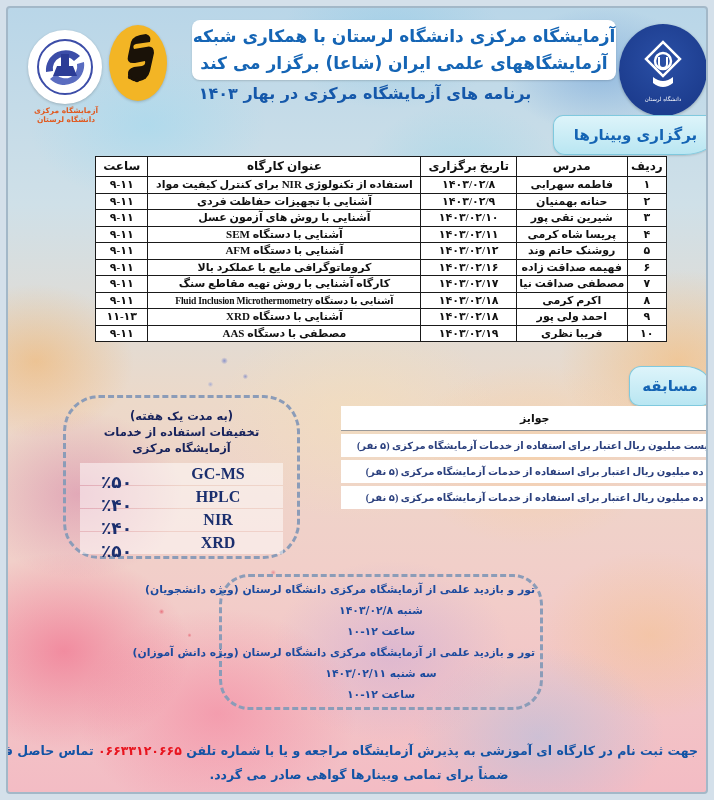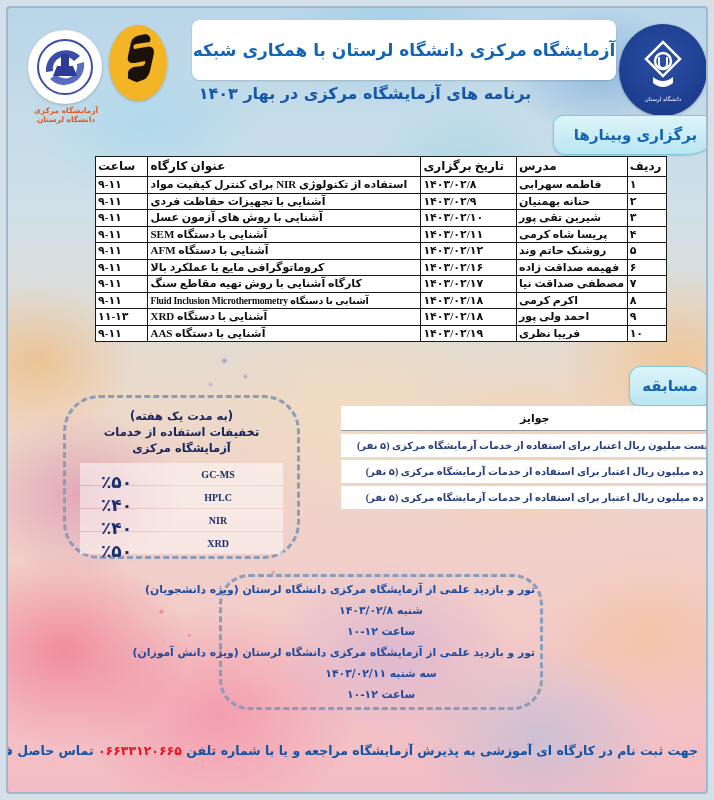--- a/index.html
+++ b/index.html
@@ -47,42 +47,42 @@
     display:flex;align-items:center;justify-content:center;box-shadow:0 1px 3px rgba(0,0,0,.2);}
   
   .tag{background:linear-gradient(180deg,#ddf4fa,#b9e6f2);border:1px solid #7fc9de;
     color:#1464b4;font-weight:bold;font-size:15px;display:flex;align-items:center;justify-content:center;
     border-radius:10px 10px 34px 12px / 10px 10px 22px 12px;box-shadow:0 1px 2px rgba(0,0,0,.15);}
   .tag-webinars{left:545px;top:107px;width:165px;height:40px;}
   .tag-comp{left:621px;top:358px;width:82px;height:40px;border-radius:12px 26px 10px 10px / 12px 20px 10px 10px;}
   
   table{border-collapse:collapse;}
   .tbl-web{left:87px;top:148px;width:572px;background:#fff;direction:rtl;}
-  .tbl-web th,.tbl-web td{border:1px solid #1a1a1a;text-align:left;font-weight:bold;color:#111;
+  .tbl-web th,.tbl-web td{border:1px solid #1a1a1a;text-align:center;font-weight:bold;color:#111;
     font-family:"Liberation Serif","DejaVu Sans",serif;padding:0 2px;white-space:nowrap;}
   .tbl-web th{height:19px;font-size:12px;}
   .tbl-web td{height:15.5px;font-size:11px;}
   .col-no{width:36px;} .col-ins{width:106px;} .col-date{width:97px;} .col-title{width:275px;} .col-time{width:54px;}
   .ltr{direction:ltr;unicode-bidi:isolate;}
   .fit{font-size:9.6px !important;letter-spacing:-0.2px;}
   
   .tbl-comp{left:333px;top:395px;width:363px;direction:rtl;border-collapse:separate;border-spacing:0 3px;}
   .tbl-comp th,.tbl-comp td{background:#fff;text-align:center;font-weight:bold;padding:0 16px;
     font-family:"Liberation Serif","DejaVu Sans",serif;white-space:nowrap;}
   .tbl-comp th{height:24px;font-size:11px;color:#111;border-bottom:1px solid #999;}
   .tbl-comp td{height:23px;}
   .c-name{width:88px;font-size:9.5px;color:#2a3f7d;border-left:1px solid #bbb;}
   .c-prize{width:245px;font-size:10px;color:#2a3f7d;letter-spacing:-0.2px;}
   
   .disc-box{left:55px;top:387px;width:237px;height:164px;border:3px dashed #8b9cb8;border-radius:36px;padding:10px 8px 0 8px;}
   .disc-title{text-align:center;color:#17235c;font-weight:bold;font-size:11.5px;line-height:16px;direction:rtl;}
   .disc-rows{margin-top:7px;}
   .disc-row{display:flex;direction:ltr;align-items:center;height:22px;background:rgba(255,255,255,.5);margin:1px 6px;}
   .disc-pct{width:36%;text-align:center;color:#1b2f6e;font-weight:bold;font-size:17px;direction:ltr;unicode-bidi:isolate;margin-top:16px;}
-  .disc-name{width:64%;text-align:center;color:#1b2f6e;font-weight:bold;font-size:10px;
+  .disc-name{width:64%;text-align:center;color:#1b2f6e;font-weight:bold;font-size:16px;
     font-family:"Liberation Serif","DejaVu Sans",serif;}
   
   .tour-box{left:211px;top:566px;width:324px;height:136px;border:3px dashed #8b9cb8;border-radius:30px;
     display:flex;flex-direction:column;padding:2px 5px;}
   .tour-line{text-align:center;color:#1b4a9e;font-weight:bold;font-size:10.8px;line-height:21px;direction:rtl;white-space:nowrap;}
   .tour-line.ltr{direction:ltr;}
   
   .footer{left:12px;top:735px;width:678px;text-align:center;direction:rtl;}
   .f-line1{color:#1253a5;font-weight:bold;font-size:12.5px;white-space:nowrap;}
   .f-phone{color:#e8141e;direction:ltr;unicode-bidi:isolate;}
@@ -122,20 +122,21 @@
       <svg width="44" height="66" viewBox="0 0 44 66">
         <path d="M30 4 q6 2 4 8 l-14 2 q-4 1 -2 5 l12 -2 q8 -2 8 6 l-4 18 q-2 8 -10 10 q-10 2 -12 -6 q-1 -6 6 -8 l8 -1 q4 -1 3 -5 l-10 2 q-9 1 -7 -7 l3 -14 q2 -7 15 -8 z" fill="#1a1208"></path>
         <circle cx="14" cy="47" r="2.2" fill="#1a1208"></circle>
         <circle cx="21" cy="50" r="2.2" fill="#1a1208"></circle>
         <circle cx="28" cy="47" r="2.2" fill="#1a1208"></circle>
       </svg>
     </div>
 
     <div class="abs hdr-box">
       <div class="hdr-line">آزمایشگاه مرکزی دانشگاه لرستان با همکاری شبکه</div>
+      <div class="hdr-line">آزمایشگاههای علمی ایران (شاعا) برگزار می کند</div>
     </div>
     <div class="abs subtitle">برنامه های آزمایشگاه مرکزی در بهار ۱۴۰۳</div>
 
     <div class="abs tag tag-webinars">برگزاری وبینارها</div>
 
     <table class="abs tbl-web">
       <tbody>
           <tr>
         <th class="col-no">ردیف</th>
         <th class="col-ins">مدرس</th>
@@ -203,21 +204,21 @@
         <td>۹</td>
         <td>احمد ولی پور</td>
         <td class="ltr">۱۴۰۳/۰۲/۱۸</td>
         <td>آشنایی با دستگاه XRD</td>
         <td class="ltr">۱۱-۱۳</td>
       </tr>
       <tr>
         <td>۱۰</td>
         <td>فریبا نظری</td>
         <td class="ltr">۱۴۰۳/۰۲/۱۹</td>
-        <td>آشنایی با دستگاه AAS</td>
+        <td>مصطفی با دستگاه AAS</td>
         <td class="ltr">۹-۱۱</td>
       </tr>
     </tbody>
       </table>
 
     <div class="abs tag tag-comp">مسابقه</div>
 
     <table class="abs tbl-comp">
       <tbody>
           <tr>
@@ -274,16 +275,17 @@
       <div class="tour-line ltr">ساعت ۱۲-۱۰</div>
       <div class="tour-line">تور و بازدید علمی از آزمایشگاه مرکزی دانشگاه لرستان (ویژه دانش آموزان)</div>
       <div class="tour-line">سه شنبه ۱۴۰۳/۰۲/۱۱</div>
       <div class="tour-line ltr">ساعت ۱۲-۱۰</div>
     </div>
 
     <div class="abs footer">
       <div class="f-line1">
         <span>جهت ثبت نام در کارگاه ای آموزشی به پذیرش آزمایشگاه مراجعه و یا با شماره تلفن </span><span class="f-phone">۰۶۶۳۳۱۲۰۶۶۵</span><span> تماس حاصل فرمایید.</span>
       </div>
+      <div class="f-line2">ضمناً برای تمامی وبینارها گواهی صادر می گردد.</div>
     </div>
 
   </div>
 </div>
 
 </body></html>

